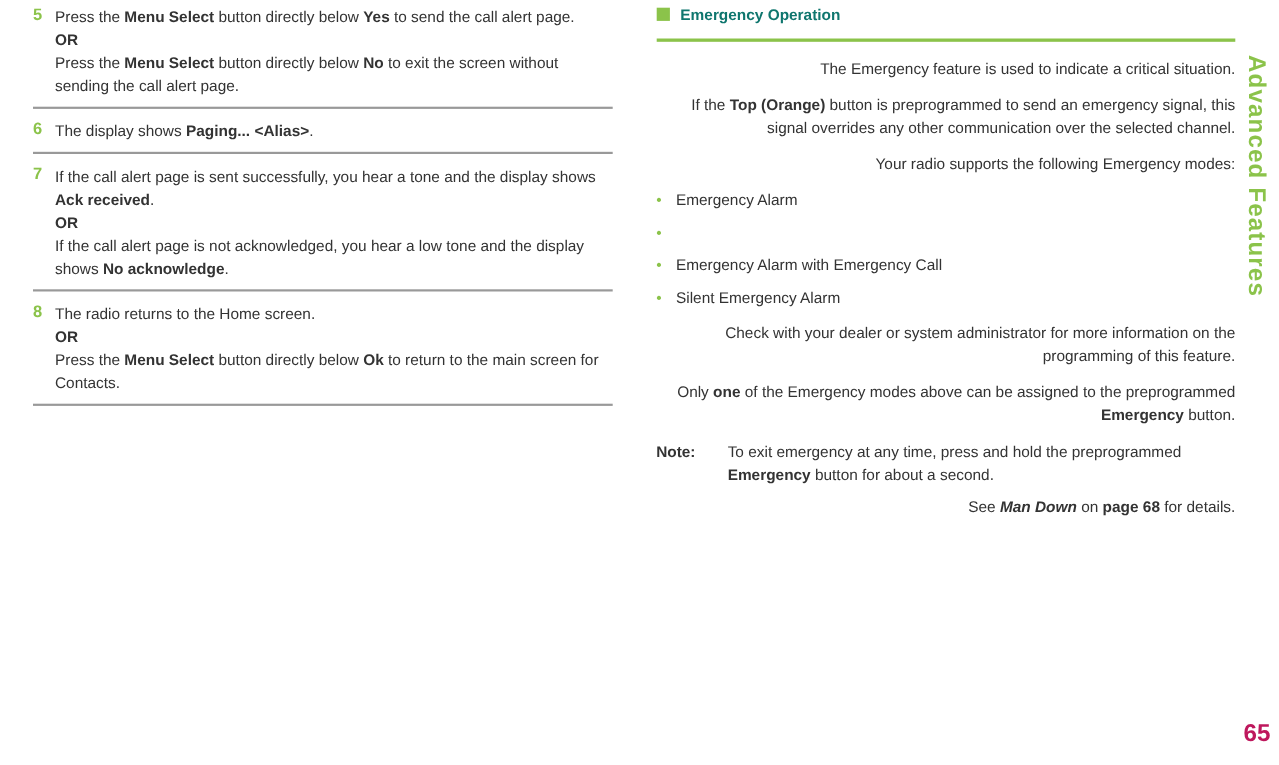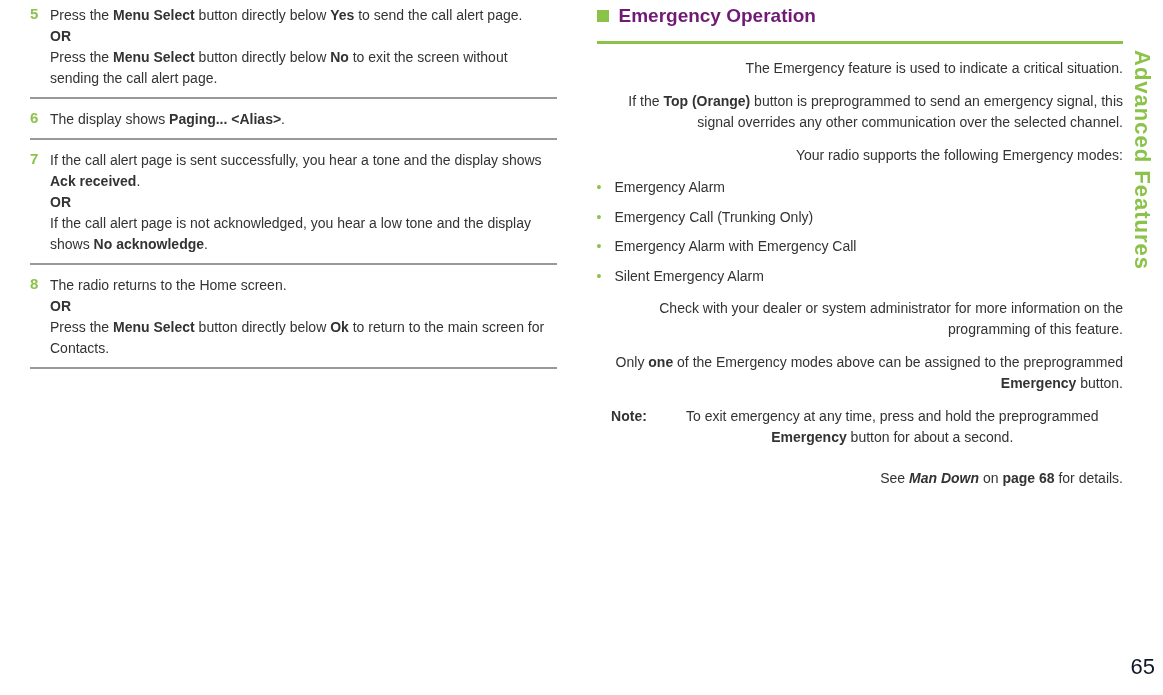--- a/index.html
+++ b/index.html
@@ -51,23 +51,23 @@
       align-items: center;
       margin-bottom: 14px;
     }
     .section-square {
       width: 12px;
       height: 12px;
       background: #8BC34A;
       margin-right: 10px;
     }
     .section-title {
-      font-size: 19px;
-      font-weight: bold;
-      color: #701a75;
+      font-size: 14px;
+      font-weight: bold;
+      color: #0f766e;
     }
     .section-line {
       border-bottom: 3px solid #8BC34A;
       margin-bottom: 14px;
     }
     .para {
       line-height: 1.5;
       margin-bottom: 12px;
       text-align: right;
     }
@@ -80,23 +80,22 @@
       line-height: 1.4;
     }
     .bullet-dot {
       color: #8BC34A;
       font-size: 14px;
       width: 18px;
       flex-shrink: 0;
     }
     .note-block {
       display: flex;
-      margin-bottom: 20px;
+      margin-bottom: 8px;
       line-height: 1.5;
-      text-align: center;
     }
     .note-label {
       font-weight: bold;
       width: 65px;
       flex-shrink: 0;
     }
     .note-text {
       flex: 1;
     }
     .bold {
@@ -119,22 +118,22 @@
       font-size: 22px;
       font-weight: bold;
       color: #8BC34A;
       letter-spacing: 1px;
     }
     .page-number {
       position: absolute;
       right: 8px;
       bottom: 15px;
       font-size: 22px;
-      font-weight: normal;
-      color: #0f172a;
+      font-weight: bold;
+      color: #be185d;
       margin-left: 48px;
     }
     .display-font {
       font-family: 'Arial Narrow', Arial, sans-serif;
       font-weight: bold;
     }
   </style>
 </head>
 <body>
 
@@ -193,21 +192,20 @@
 
     <div class="para">Your radio supports the following Emergency modes:</div>
 
     <div class="bullet-list">
       <div class="bullet-item">
         <div class="bullet-dot">•</div>
         <div>Emergency Alarm</div>
       </div>
       <div class="bullet-item">
         <div class="bullet-dot">•</div>
-        <div>Emergency Call (Trunking Only)</div>
       </div>
       <div class="bullet-item">
         <div class="bullet-dot">•</div>
         <div>Emergency Alarm with Emergency Call</div>
       </div>
       <div class="bullet-item">
         <div class="bullet-dot">•</div>
         <div>Silent Emergency Alarm</div>
       </div>
     </div>

